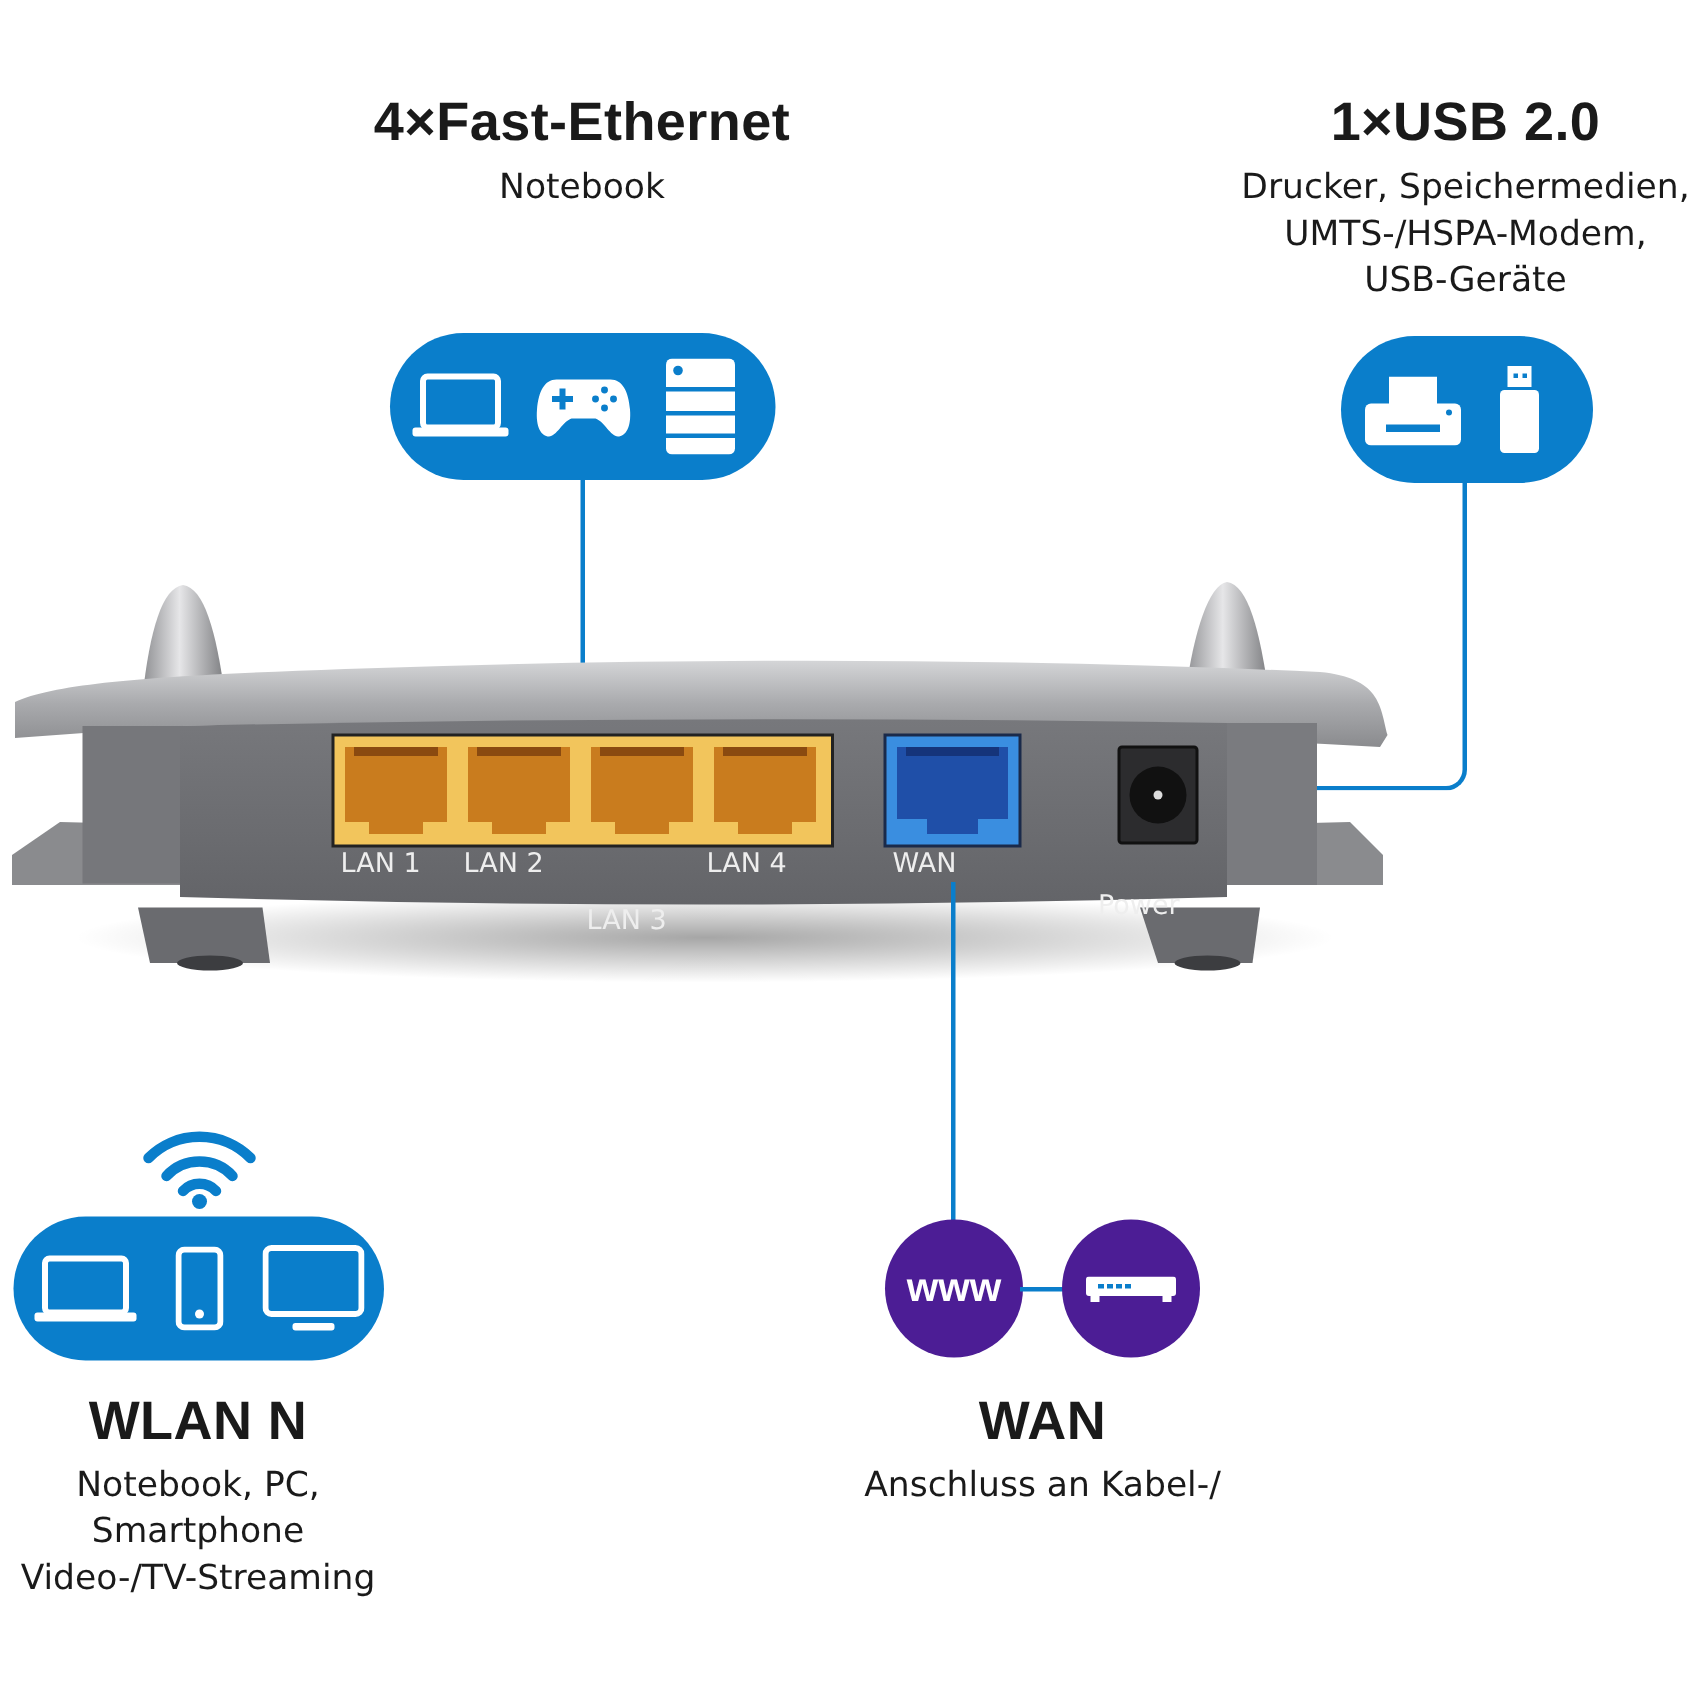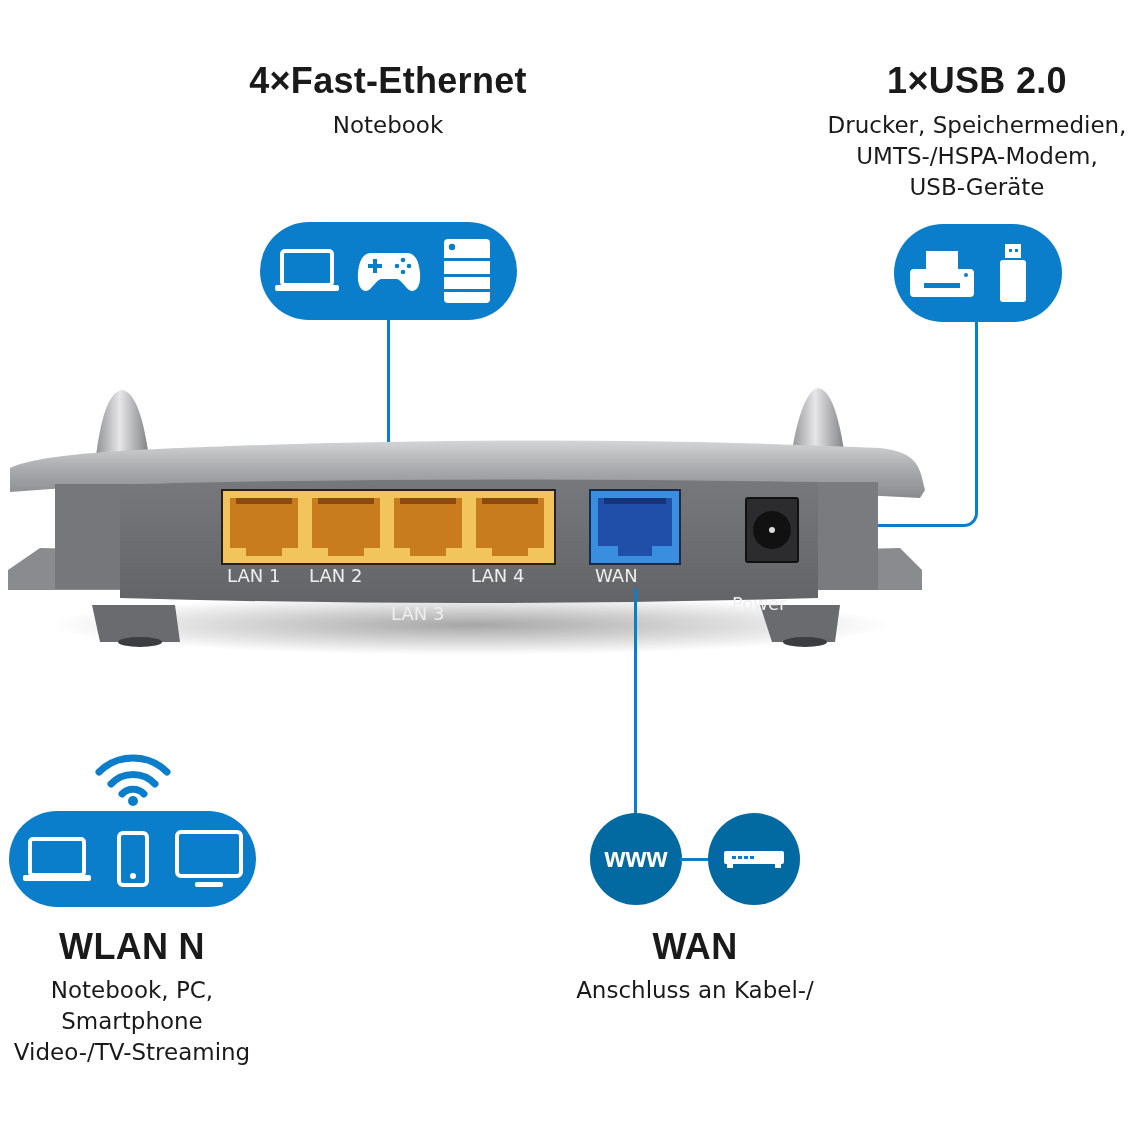--- a/index.html
+++ b/index.html
@@ -4,21 +4,21 @@
 <style>
   html, body { margin:0; padding:0; background:#ffffff; }
   body { width:1138px; height:1138px; position:relative; overflow:hidden;
          font-family:"DejaVu Sans", "Liberation Sans", sans-serif; color:#1a1a1a; }
   .abs { position:absolute; }
   .title { font-family:"Liberation Sans", "DejaVu Sans", sans-serif; font-weight:bold;
            font-size:36px; text-align:center; letter-spacing:0.3px; color:#1a1a1a; white-space:nowrap; }
   .desc { font-family:"DejaVu Sans", sans-serif; font-size:23px; line-height:31px;
           text-align:center; color:#1a1a1a; white-space:nowrap; }
   .pill { background:#0a7ecb; border-radius:60px; }
-  .circle { background:#0369a1; border-radius:50%; }
+  .circle { background:#4c1d95; border-radius:50%; }
   .line-v { background:#0a7ecb; width:3px; }
   .line-h { background:#0a7ecb; height:3px; }
   svg { display:block; }
   .port-label { font-family:"DejaVu Sans", sans-serif; font-size:18px; color:#eeeeee;
                 text-align:left; white-space:nowrap; }
 </style>
 </head>
 <body>
 
 <div class="abs title" style="left:188px; top:60px; width:400px;">4×Fast-Ethernet</div>

